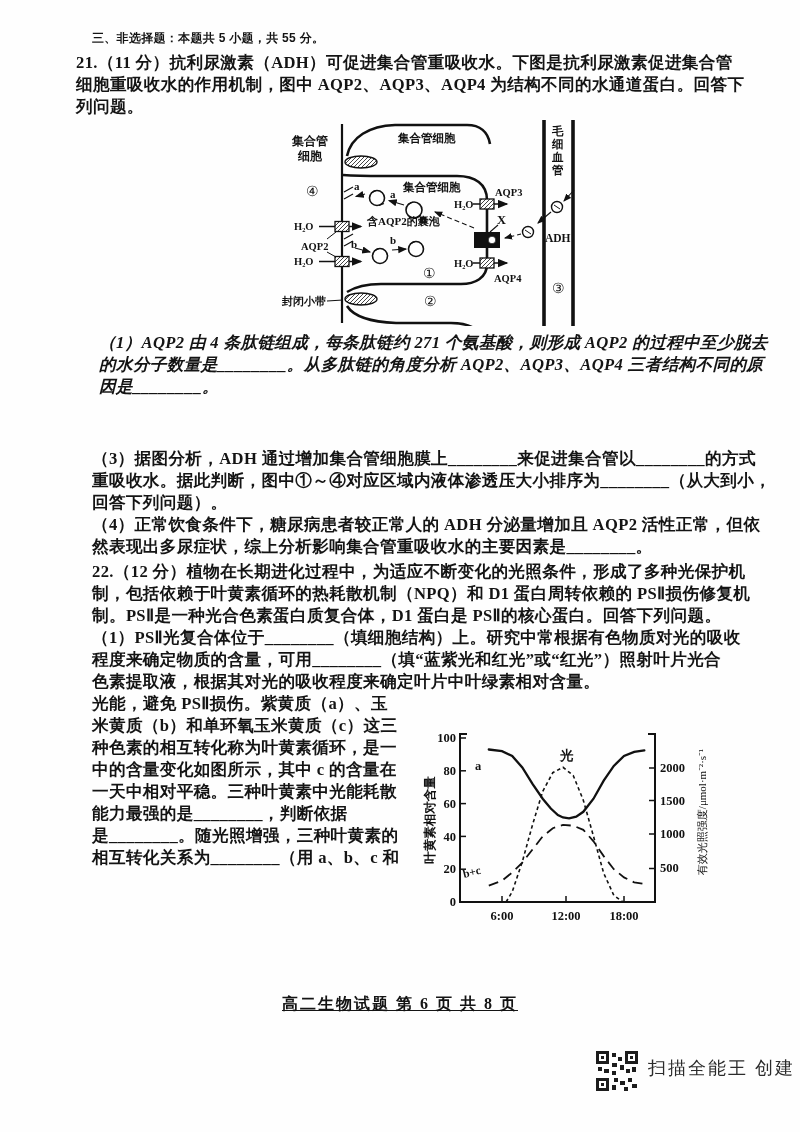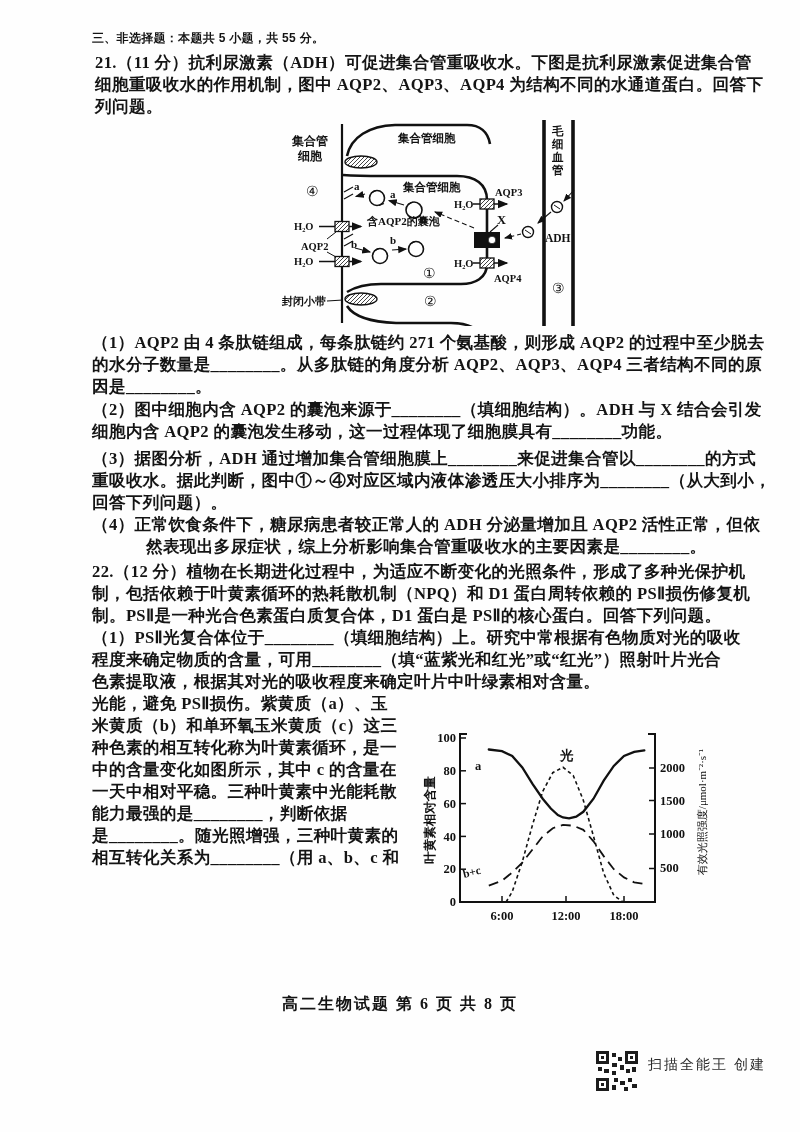--- a/index.html
+++ b/index.html
@@ -2,36 +2,36 @@
 <html><head>
 <meta charset="utf-8">
 <style>
   html,body{margin:0;padding:0;background:#e8e8e8;}
   #page{position:relative;width:800px;height:1132px;background:#fefefe;margin:0 auto;
         font-family:"Liberation Serif",serif;color:#141414;overflow:hidden;}
   .abs{position:absolute;}
   .tl{display:block;height:22px;line-height:22px;font-size:16.6px;font-weight:600;
       letter-spacing:0.35px;white-space:pre;}
   .hdr{font-family:"Liberation Sans",sans-serif;font-weight:bold;font-size:12px;letter-spacing:0.3px;}
-  .footer{font-size:16px;font-weight:600;letter-spacing:2px;}
-  .wm-text{font-family:"Liberation Sans",sans-serif;font-size:14px;color:#2b2b2b;letter-spacing:2px;}
+  .footer{font-size:16px;font-weight:600;letter-spacing:2px;text-decoration:underline;}
+  .wm-text{font-family:"Liberation Sans",sans-serif;font-size:18px;color:#2b2b2b;letter-spacing:2px;}
   svg text{font-family:"Liberation Serif",serif;fill:#111;}
   .dlabel{font-weight:bold;}
   .s-solid{fill:none;stroke:#111;stroke-width:2.3;stroke-linecap:round;}
   .s-ldash{fill:none;stroke:#111;stroke-width:1.8;stroke-dasharray:10 6;}
   .s-sdash{fill:none;stroke:#111;stroke-width:1.6;stroke-dasharray:3.5 3;}
 </style>
 </head>
 <body>
 
 <div id="page">
 
   <div class="abs hdr" style="left:92px;top:30px;">三、非选择题：本题共 5 小题，共 55 分。</div>
 
-  <div class="abs" style="left:95px;top:52px;">
+  <div class="abs" style="left:76px;top:52px;">
     <span class="tl">21.（11 分）抗利尿激素（ADH）可促进集合管重吸收水。下图是抗利尿激素促进集合管</span>
     <span class="tl">细胞重吸收水的作用机制，图中 AQP2、AQP3、AQP4 为结构不同的水通道蛋白。回答下</span>
     <span class="tl">列问题。</span>
   </div>
 
   <svg class="abs" style="left:277px;top:120px;" width="332" height="206" viewBox="0 0 332 206">
     <defs>
       <pattern id="hx" width="4" height="4" patternUnits="userSpaceOnUse">
         <rect width="4" height="4" fill="#fff"></rect>
         <path d="M0 4 L4 0" stroke="#444" stroke-width="1"></path>
@@ -130,35 +130,31 @@
     <line x1="248" y1="110" x2="254" y2="114" stroke="#111" stroke-width="1"></line>
     <line x1="297" y1="70" x2="287" y2="81" stroke="#111" stroke-width="1.1" marker-end="url(#ah)"></line>
     <line x1="274" y1="92" x2="261" y2="103" stroke="#111" stroke-width="1.1" marker-end="url(#ah)"></line>
     <line x1="244" y1="114" x2="228" y2="118" stroke="#111" stroke-width="1.1" stroke-dasharray="4 3" marker-end="url(#ah)"></line>
     <text x="268" y="122" font-size="11.5" class="dlabel">ADH</text>
 
     <text x="5" y="185" font-size="11" class="dlabel">封闭小带</text>
     <line x1="50" y1="181" x2="66" y2="180" stroke="#111" stroke-width="1.1"></line>
   </svg>
 
-  <div class="abs" style="left:92px;top:332px;">
+  <div class="abs" style="left:99px;top:332px;font-style:italic;">
     <span class="tl">（1）AQP2 由 4 条肽链组成，每条肽链约 271 个氨基酸，则形成 AQP2 的过程中至少脱去</span>
     <span class="tl">的水分子数量是________。从多肽链的角度分析 AQP2、AQP3、AQP4 三者结构不同的原</span>
     <span class="tl">因是________。</span>
-  </div>
-  <div class="abs" style="left:92px;top:399px;">
-    <span class="tl">（2）图中细胞内含 AQP2 的囊泡来源于________（填细胞结构）。ADH 与 X 结合会引发</span>
-    <span class="tl">细胞内含 AQP2 的囊泡发生移动，这一过程体现了细胞膜具有________功能。</span>
   </div>
   <div class="abs" style="left:92px;top:448px;">
     <span class="tl">（3）据图分析，ADH 通过增加集合管细胞膜上________来促进集合管以________的方式</span>
     <span class="tl">重吸收水。据此判断，图中①～④对应区域内液体渗透压大小排序为________（从大到小，</span>
     <span class="tl">回答下列问题）。</span>
   </div>
-  <div class="abs" style="left:92px;top:514px;text-align:center;">
+  <div class="abs" style="left:92px;top:514px;">
     <span class="tl">（4）正常饮食条件下，糖尿病患者较正常人的 ADH 分泌量增加且 AQP2 活性正常，但依</span>
     <span class="tl">然表现出多尿症状，综上分析影响集合管重吸收水的主要因素是________。</span>
   </div>
 
   <div class="abs" style="left:92px;top:561px;">
     <span class="tl">22.（12 分）植物在长期进化过程中，为适应不断变化的光照条件，形成了多种光保护机</span>
     <span class="tl">制，包括依赖于叶黄素循环的热耗散机制（NPQ）和 D1 蛋白周转依赖的 PSⅡ损伤修复机</span>
     <span class="tl">制。PSⅡ是一种光合色素蛋白质复合体，D1 蛋白是 PSⅡ的核心蛋白。回答下列问题。</span>
     <span class="tl">（1）PSⅡ光复合体位于________（填细胞结构）上。研究中常根据有色物质对光的吸收</span>
     <span class="tl">程度来确定物质的含量，可用________（填“蓝紫光和红光”或“红光”）照射叶片光合</span>

